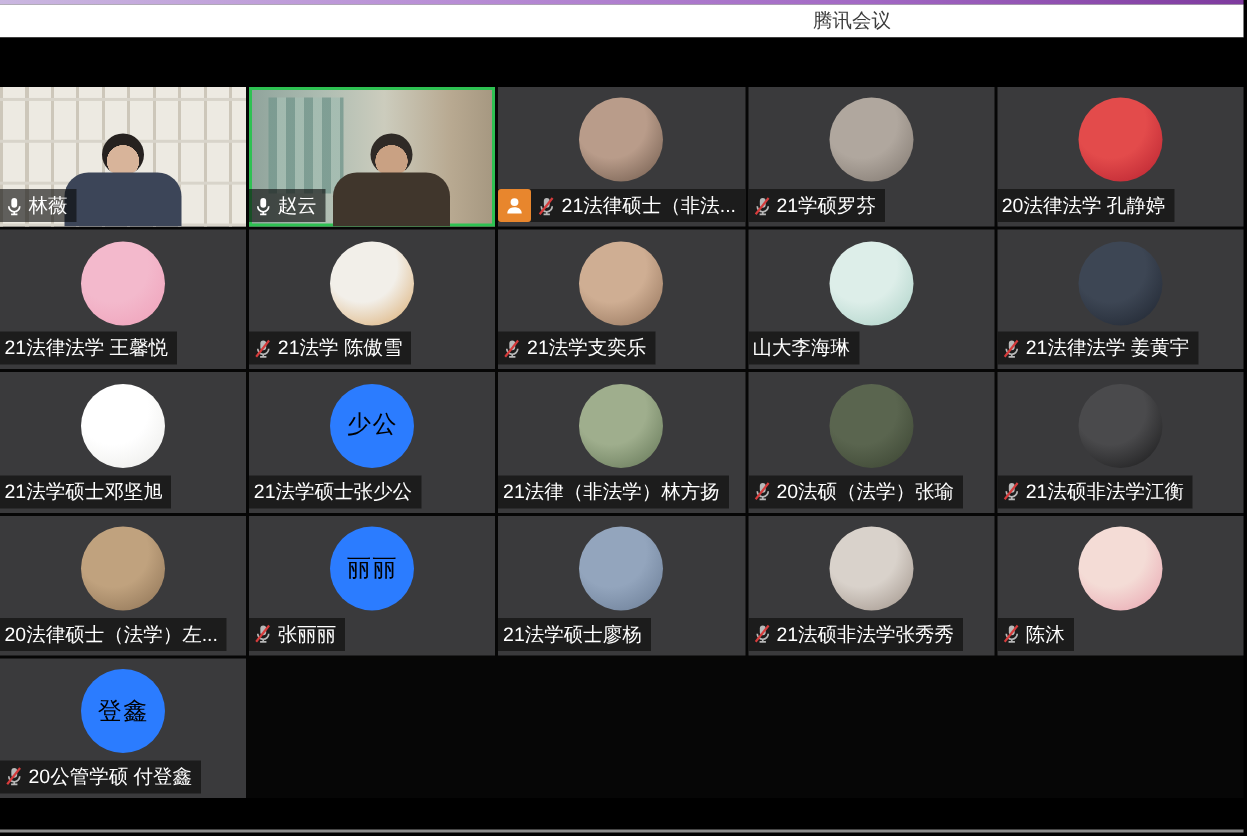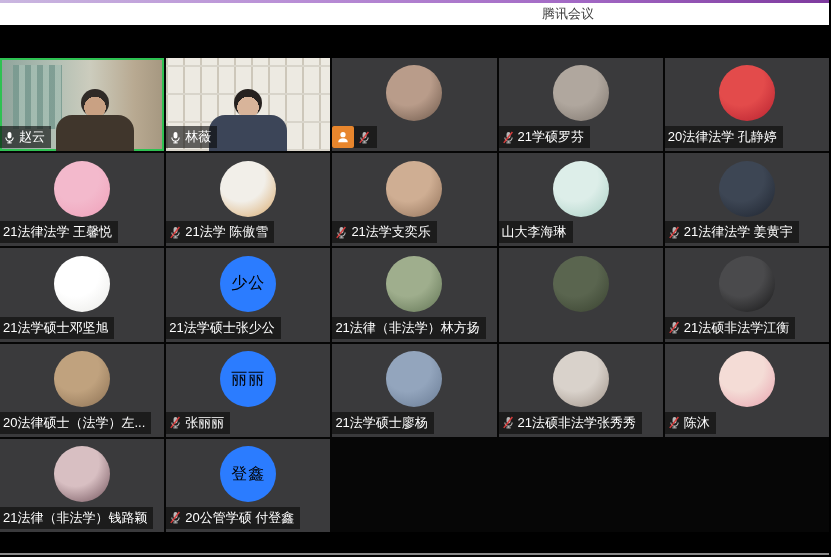--- a/index.html
+++ b/index.html
@@ -57,67 +57,68 @@
 </head>
 <body>
 
 <div class="screen">
   <div class="top-accent"></div>
   <div class="titlebar">
     <span class="title">腾讯会议</span>
   </div>
   <div class="toolbar-strip"></div>
   <div class="grid" id="grid">
+      <div class="tile scene-bookshelf">
+        <div class="vp">
+          <div class="head"></div>
+          <div class="body"></div>
+        </div>
+        <div class="label">
+          <svg viewBox="0 0 16 16" width="13" height="15">
+            <rect x="5.6" y="1.2" width="4.8" height="8" rx="2.4" fill="#ffffff"></rect>
+            <path d="M3.5 8a4.5 4.5 0 0 0 9 0" fill="none" stroke="#ffffff" stroke-width="1.4"></path>
+            <line x1="8" y1="12.5" x2="8" y2="14.4" stroke="#ffffff" stroke-width="1.4"></line>
+            <line x1="5.4" y1="14.6" x2="10.6" y2="14.6" stroke="#ffffff" stroke-width="1.4"></line>
+          </svg>
+          <span class="nm">林薇</span>
+        </div>
+      </div>
       <div class="tile active scene-office-window">
         <div class="bld"></div>
         <div class="vp">
           <div class="head"></div>
           <div class="body"></div>
         </div>
         <div class="label">
           <svg viewBox="0 0 16 16" width="13" height="15">
             <rect x="5.6" y="1.2" width="4.8" height="8" rx="2.4" fill="#ffffff"></rect>
             <path d="M3.5 8a4.5 4.5 0 0 0 9 0" fill="none" stroke="#ffffff" stroke-width="1.4"></path>
             <line x1="8" y1="12.5" x2="8" y2="14.4" stroke="#ffffff" stroke-width="1.4"></line>
             <line x1="5.4" y1="14.6" x2="10.6" y2="14.6" stroke="#ffffff" stroke-width="1.4"></line>
           </svg>
           <span class="nm">赵云</span>
-        </div>
-      </div>
-      <div class="tile scene-bookshelf">
-        <div class="vp">
-          <div class="head"></div>
-          <div class="body"></div>
-        </div>
-        <div class="label">
-          <svg viewBox="0 0 16 16" width="13" height="15">
-            <rect x="5.6" y="1.2" width="4.8" height="8" rx="2.4" fill="#ffffff"></rect>
-            <path d="M3.5 8a4.5 4.5 0 0 0 9 0" fill="none" stroke="#ffffff" stroke-width="1.4"></path>
-            <line x1="8" y1="12.5" x2="8" y2="14.4" stroke="#ffffff" stroke-width="1.4"></line>
-            <line x1="5.4" y1="14.6" x2="10.6" y2="14.6" stroke="#ffffff" stroke-width="1.4"></line>
-          </svg>
-          <span class="nm">林薇</span>
         </div>
       </div>
       <div class="tile">
         <div class="avatar" style="background: radial-gradient(circle at 38% 30%, rgb(185, 156, 138) 0px, rgb(185, 156, 138) 45%, rgb(107, 86, 72) 100%);"></div>
         <div class="label">
           <span class="member-badge">
             <svg viewBox="0 0 16 16" width="14" height="14">
               <circle cx="8" cy="5.4" r="3" fill="#fff"></circle>
               <path d="M2.5 14c0-3 2.5-4.6 5.5-4.6S13.5 11 13.5 14z" fill="#fff"></path>
             </svg>
           </span>
           <svg viewBox="0 0 16 16" width="13" height="15">
             <rect x="5.6" y="1.2" width="4.8" height="8" rx="2.4" fill="#b9b9b9"></rect>
             <path d="M3.5 8a4.5 4.5 0 0 0 9 0" fill="none" stroke="#b9b9b9" stroke-width="1.4"></path>
             <line x1="8" y1="12.5" x2="8" y2="14.4" stroke="#b9b9b9" stroke-width="1.4"></line>
             <line x1="5.4" y1="14.6" x2="10.6" y2="14.6" stroke="#b9b9b9" stroke-width="1.4"></line>
             <line x1="2.2" y1="14.6" x2="12.8" y2="1.2" stroke="#d63c3c" stroke-width="1.8"></line>
           </svg>
+          <span class="nm">21法律硕士（非法...</span>
         </div>
       </div>
       <div class="tile">
         <div class="avatar" style="background: radial-gradient(circle at 38% 30%, rgb(176, 167, 158) 0px, rgb(176, 167, 158) 45%, rgb(125, 116, 108) 100%);"></div>
         <div class="label">
           <svg viewBox="0 0 16 16" width="13" height="15">
             <rect x="5.6" y="1.2" width="4.8" height="8" rx="2.4" fill="#b9b9b9"></rect>
             <path d="M3.5 8a4.5 4.5 0 0 0 9 0" fill="none" stroke="#b9b9b9" stroke-width="1.4"></path>
             <line x1="8" y1="12.5" x2="8" y2="14.4" stroke="#b9b9b9" stroke-width="1.4"></line>
             <line x1="5.4" y1="14.6" x2="10.6" y2="14.6" stroke="#b9b9b9" stroke-width="1.4"></line>
@@ -196,20 +197,30 @@
         </div>
       </div>
       <div class="tile">
         <div class="avatar" style="background: radial-gradient(circle at 38% 30%, rgb(159, 174, 141) 0px, rgb(159, 174, 141) 45%, rgb(95, 114, 82) 100%);"></div>
         <div class="label">
           <span class="nm">21法律（非法学）林方扬</span>
         </div>
       </div>
       <div class="tile">
         <div class="avatar" style="background: radial-gradient(circle at 38% 30%, rgb(90, 101, 79) 0px, rgb(90, 101, 79) 45%, rgb(56, 65, 47) 100%);"></div>
+        <div class="label">
+          <svg viewBox="0 0 16 16" width="13" height="15">
+            <rect x="5.6" y="1.2" width="4.8" height="8" rx="2.4" fill="#b9b9b9"></rect>
+            <path d="M3.5 8a4.5 4.5 0 0 0 9 0" fill="none" stroke="#b9b9b9" stroke-width="1.4"></path>
+            <line x1="8" y1="12.5" x2="8" y2="14.4" stroke="#b9b9b9" stroke-width="1.4"></line>
+            <line x1="5.4" y1="14.6" x2="10.6" y2="14.6" stroke="#b9b9b9" stroke-width="1.4"></line>
+            <line x1="2.2" y1="14.6" x2="12.8" y2="1.2" stroke="#d63c3c" stroke-width="1.8"></line>
+          </svg>
+          <span class="nm">20法硕（法学）张瑜</span>
+        </div>
       </div>
       <div class="tile">
         <div class="avatar" style="background: radial-gradient(circle at 38% 30%, rgb(74, 74, 76) 0px, rgb(74, 74, 76) 45%, rgb(22, 22, 23) 100%);"></div>
         <div class="label">
           <svg viewBox="0 0 16 16" width="13" height="15">
             <rect x="5.6" y="1.2" width="4.8" height="8" rx="2.4" fill="#b9b9b9"></rect>
             <path d="M3.5 8a4.5 4.5 0 0 0 9 0" fill="none" stroke="#b9b9b9" stroke-width="1.4"></path>
             <line x1="8" y1="12.5" x2="8" y2="14.4" stroke="#b9b9b9" stroke-width="1.4"></line>
             <line x1="5.4" y1="14.6" x2="10.6" y2="14.6" stroke="#b9b9b9" stroke-width="1.4"></line>
             <line x1="2.2" y1="14.6" x2="12.8" y2="1.2" stroke="#d63c3c" stroke-width="1.8"></line>
@@ -259,26 +270,20 @@
         <div class="avatar" style="background: radial-gradient(circle at 38% 30%, rgb(244, 220, 214) 0px, rgb(244, 220, 214) 45%, rgb(232, 160, 173) 100%);"></div>
         <div class="label">
           <svg viewBox="0 0 16 16" width="13" height="15">
             <rect x="5.6" y="1.2" width="4.8" height="8" rx="2.4" fill="#b9b9b9"></rect>
             <path d="M3.5 8a4.5 4.5 0 0 0 9 0" fill="none" stroke="#b9b9b9" stroke-width="1.4"></path>
             <line x1="8" y1="12.5" x2="8" y2="14.4" stroke="#b9b9b9" stroke-width="1.4"></line>
             <line x1="5.4" y1="14.6" x2="10.6" y2="14.6" stroke="#b9b9b9" stroke-width="1.4"></line>
             <line x1="2.2" y1="14.6" x2="12.8" y2="1.2" stroke="#d63c3c" stroke-width="1.8"></line>
           </svg>
           <span class="nm">陈沐</span>
-        </div>
-      </div>
-      <div class="tile">
-        <div class="avatar" style="background: radial-gradient(circle at 38% 30%, rgb(216, 191, 194) 0px, rgb(216, 191, 194) 45%, rgb(110, 79, 88) 100%);"></div>
-        <div class="label">
-          <span class="nm">21法律（非法学）钱路颖</span>
         </div>
       </div>
       <div class="tile">
         <div class="avatar initials" style="background: rgb(43, 124, 255);">登鑫</div>
         <div class="label">
           <svg viewBox="0 0 16 16" width="13" height="15">
             <rect x="5.6" y="1.2" width="4.8" height="8" rx="2.4" fill="#b9b9b9"></rect>
             <path d="M3.5 8a4.5 4.5 0 0 0 9 0" fill="none" stroke="#b9b9b9" stroke-width="1.4"></path>
             <line x1="8" y1="12.5" x2="8" y2="14.4" stroke="#b9b9b9" stroke-width="1.4"></line>
             <line x1="5.4" y1="14.6" x2="10.6" y2="14.6" stroke="#b9b9b9" stroke-width="1.4"></line>

